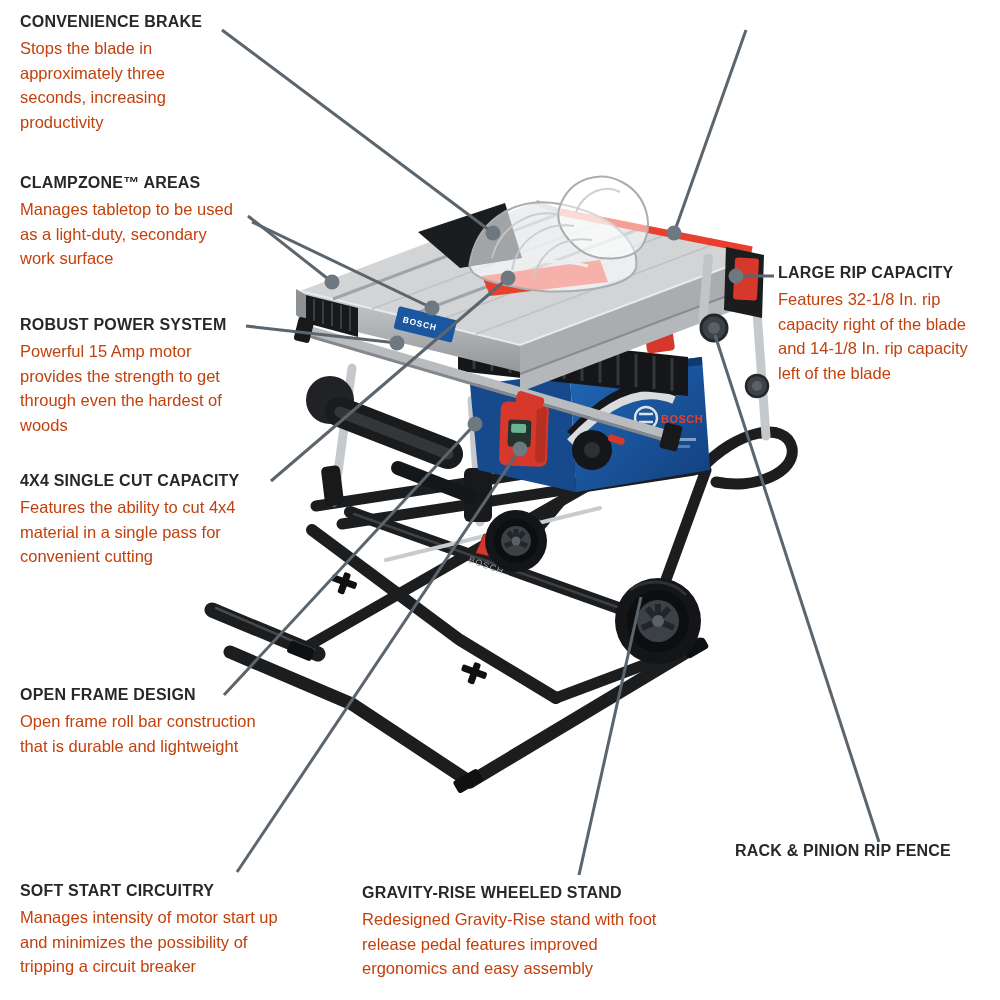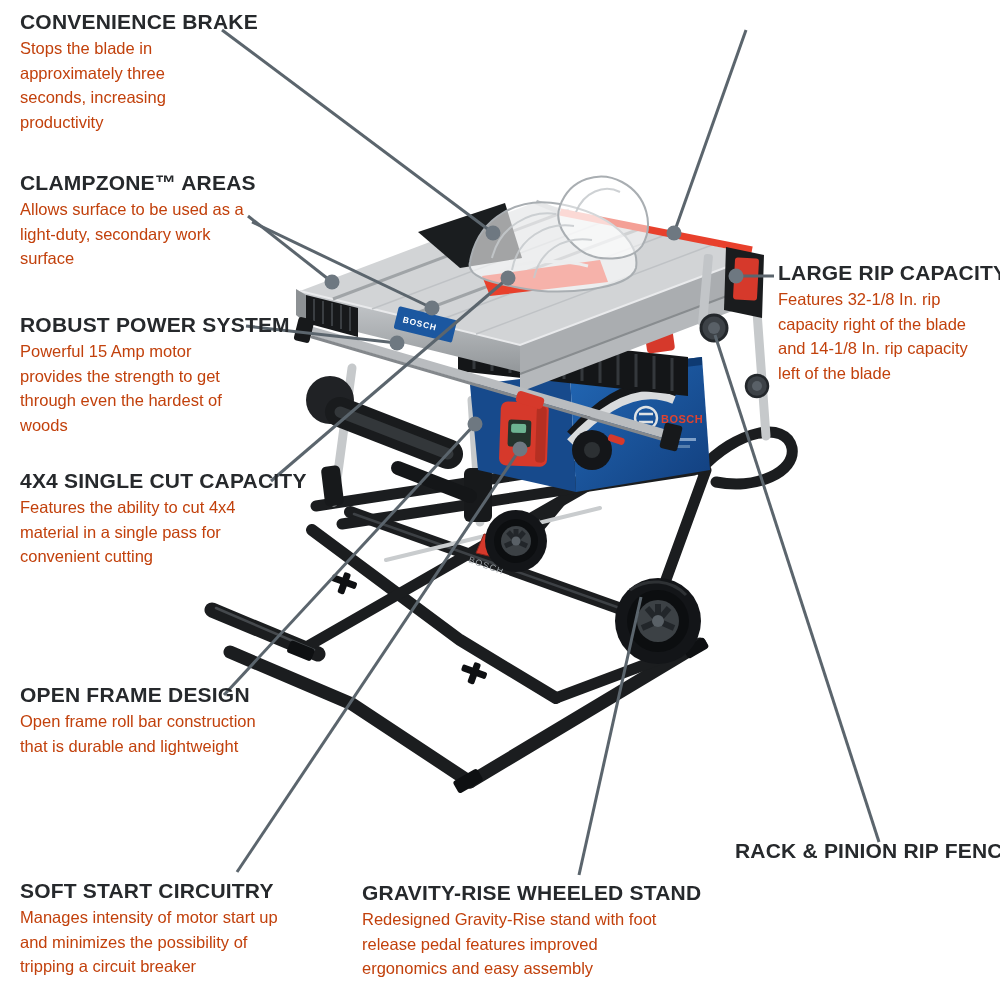--- a/index.html
+++ b/index.html
@@ -1,20 +1,20 @@
 <!DOCTYPE html>
 <html><head>
 <meta charset="utf-8">
 <style>
   html,body{margin:0;padding:0;background:#ffffff;}
   #canvas{position:relative;width:1000px;height:1000px;background:#ffffff;overflow:hidden;
           font-family:"Liberation Sans",sans-serif;}
   #scene{position:absolute;left:0;top:0;width:1000px;height:1000px;}
   .callout{position:absolute;}
-  .c-title{font-weight:bold;font-size:21px;line-height:22px;color:#26292c;
+  .c-title{font-weight:bold;font-size:16px;line-height:22px;color:#26292c;
            letter-spacing:.2px;margin:0 0 3px 0;white-space:nowrap;}
   .c-body{font-size:16.5px;line-height:24.5px;color:#c2410c;margin:0;}
 </style>
 </head>
 <body>
 
 <div id="canvas">
 
 <svg id="scene" viewBox="0 0 1000 1000">
   <defs>
@@ -249,21 +249,21 @@
   </g>
 </svg>
 
 <div class="callout" style="left:20px;top:11px;width:168px">
   <h3 class="c-title">CONVENIENCE BRAKE</h3>
   <p class="c-body">Stops the blade in approximately three seconds, increasing productivity</p>
 </div>
 
 <div class="callout" style="left:20px;top:172px;width:225px">
   <h3 class="c-title">CLAMPZONE™ AREAS</h3>
-  <p class="c-body">Allows surface to be used as a light-duty, secondary work surface</p>
+  <p class="c-body">Manages tabletop to be used as a light-duty, secondary work surface</p>
 </div>
 
 <div class="callout" style="left:20px;top:314px;width:238px">
   <h3 class="c-title">ROBUST POWER SYSTEM</h3>
   <p class="c-body">Powerful 15 Amp motor provides the strength to get through even the hardest of woods</p>
 </div>
 
 <div class="callout" style="left:20px;top:470px;width:232px">
   <h3 class="c-title">4X4 SINGLE CUT CAPACITY</h3>
   <p class="c-body">Features the ability to cut 4x4 material in a single pass for convenient cutting</p>

